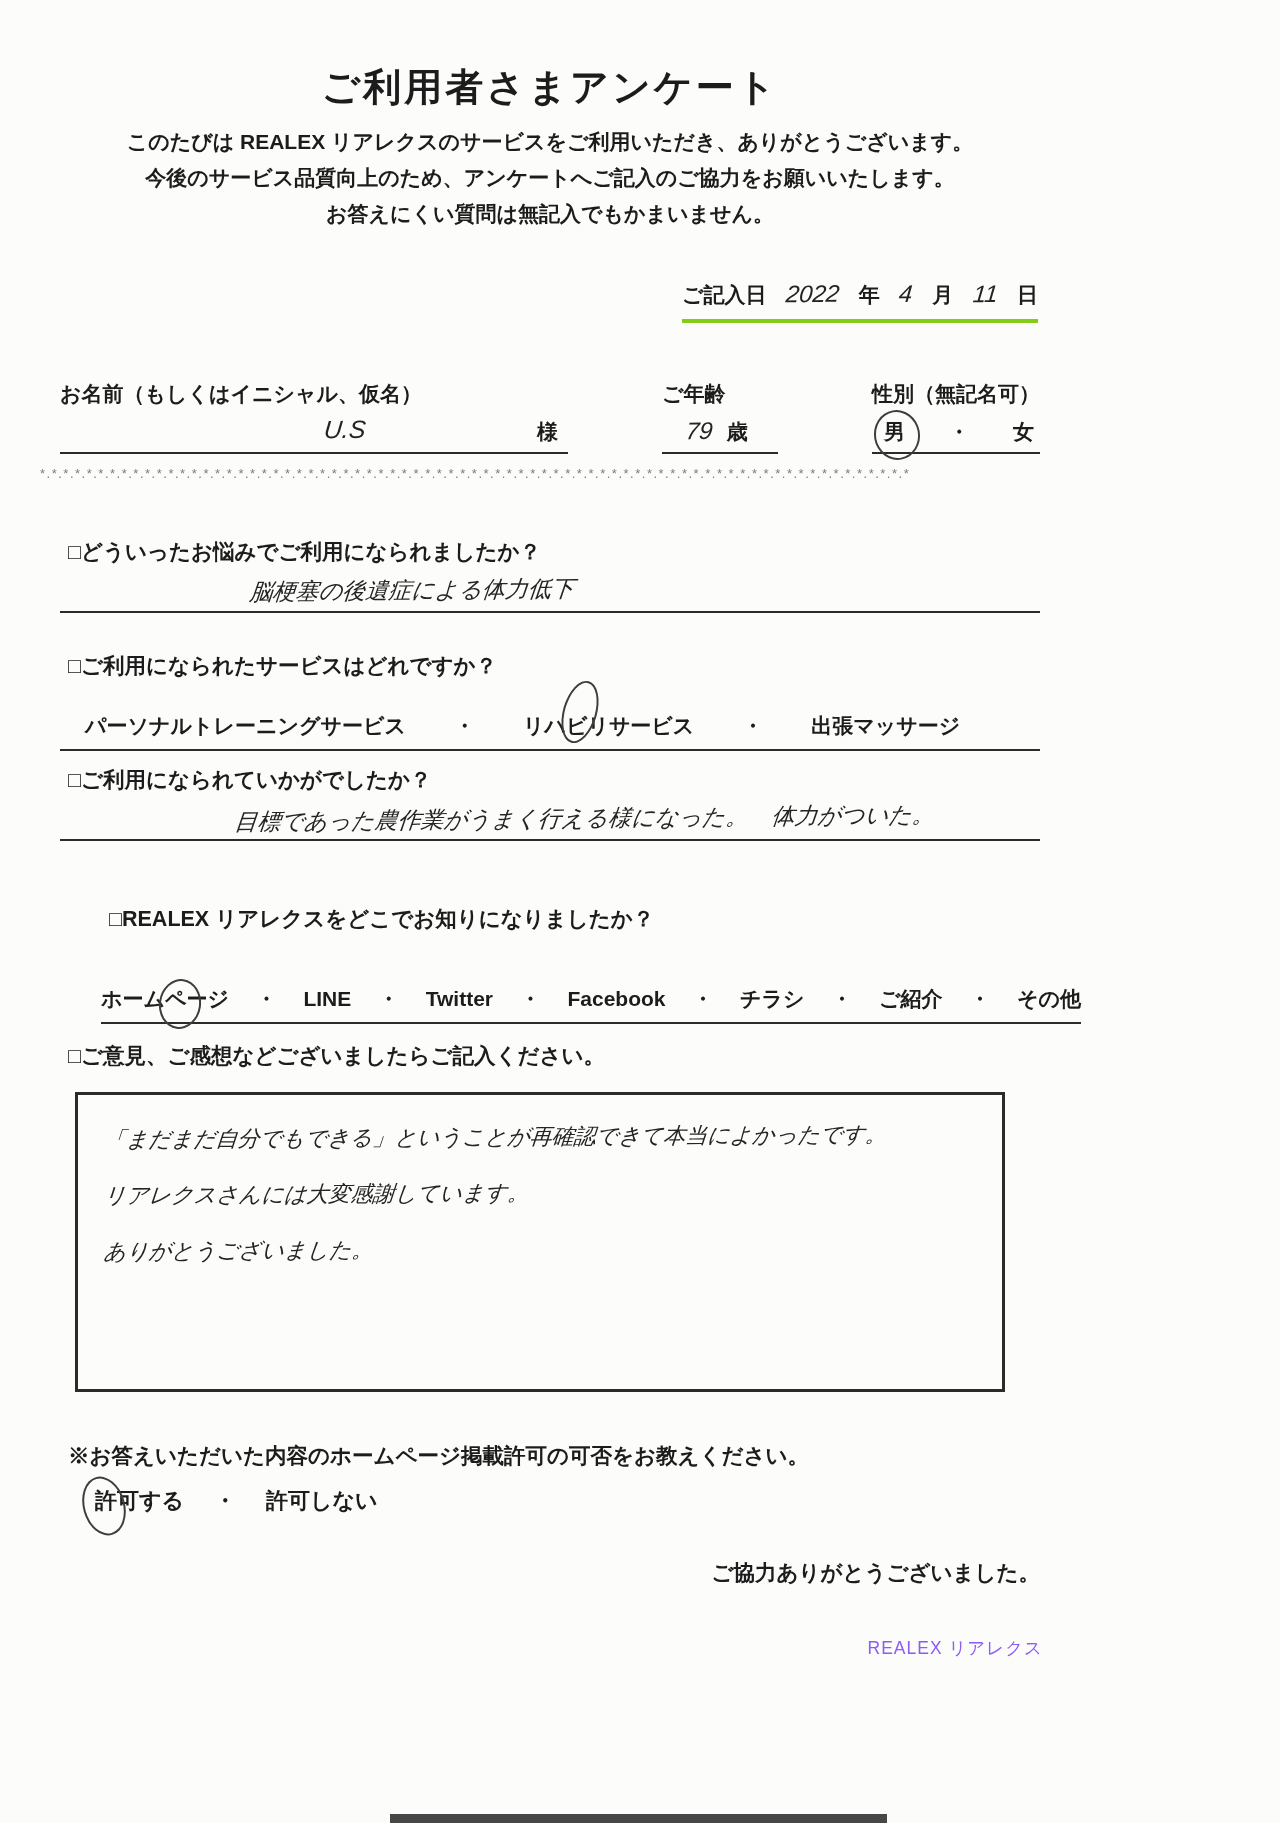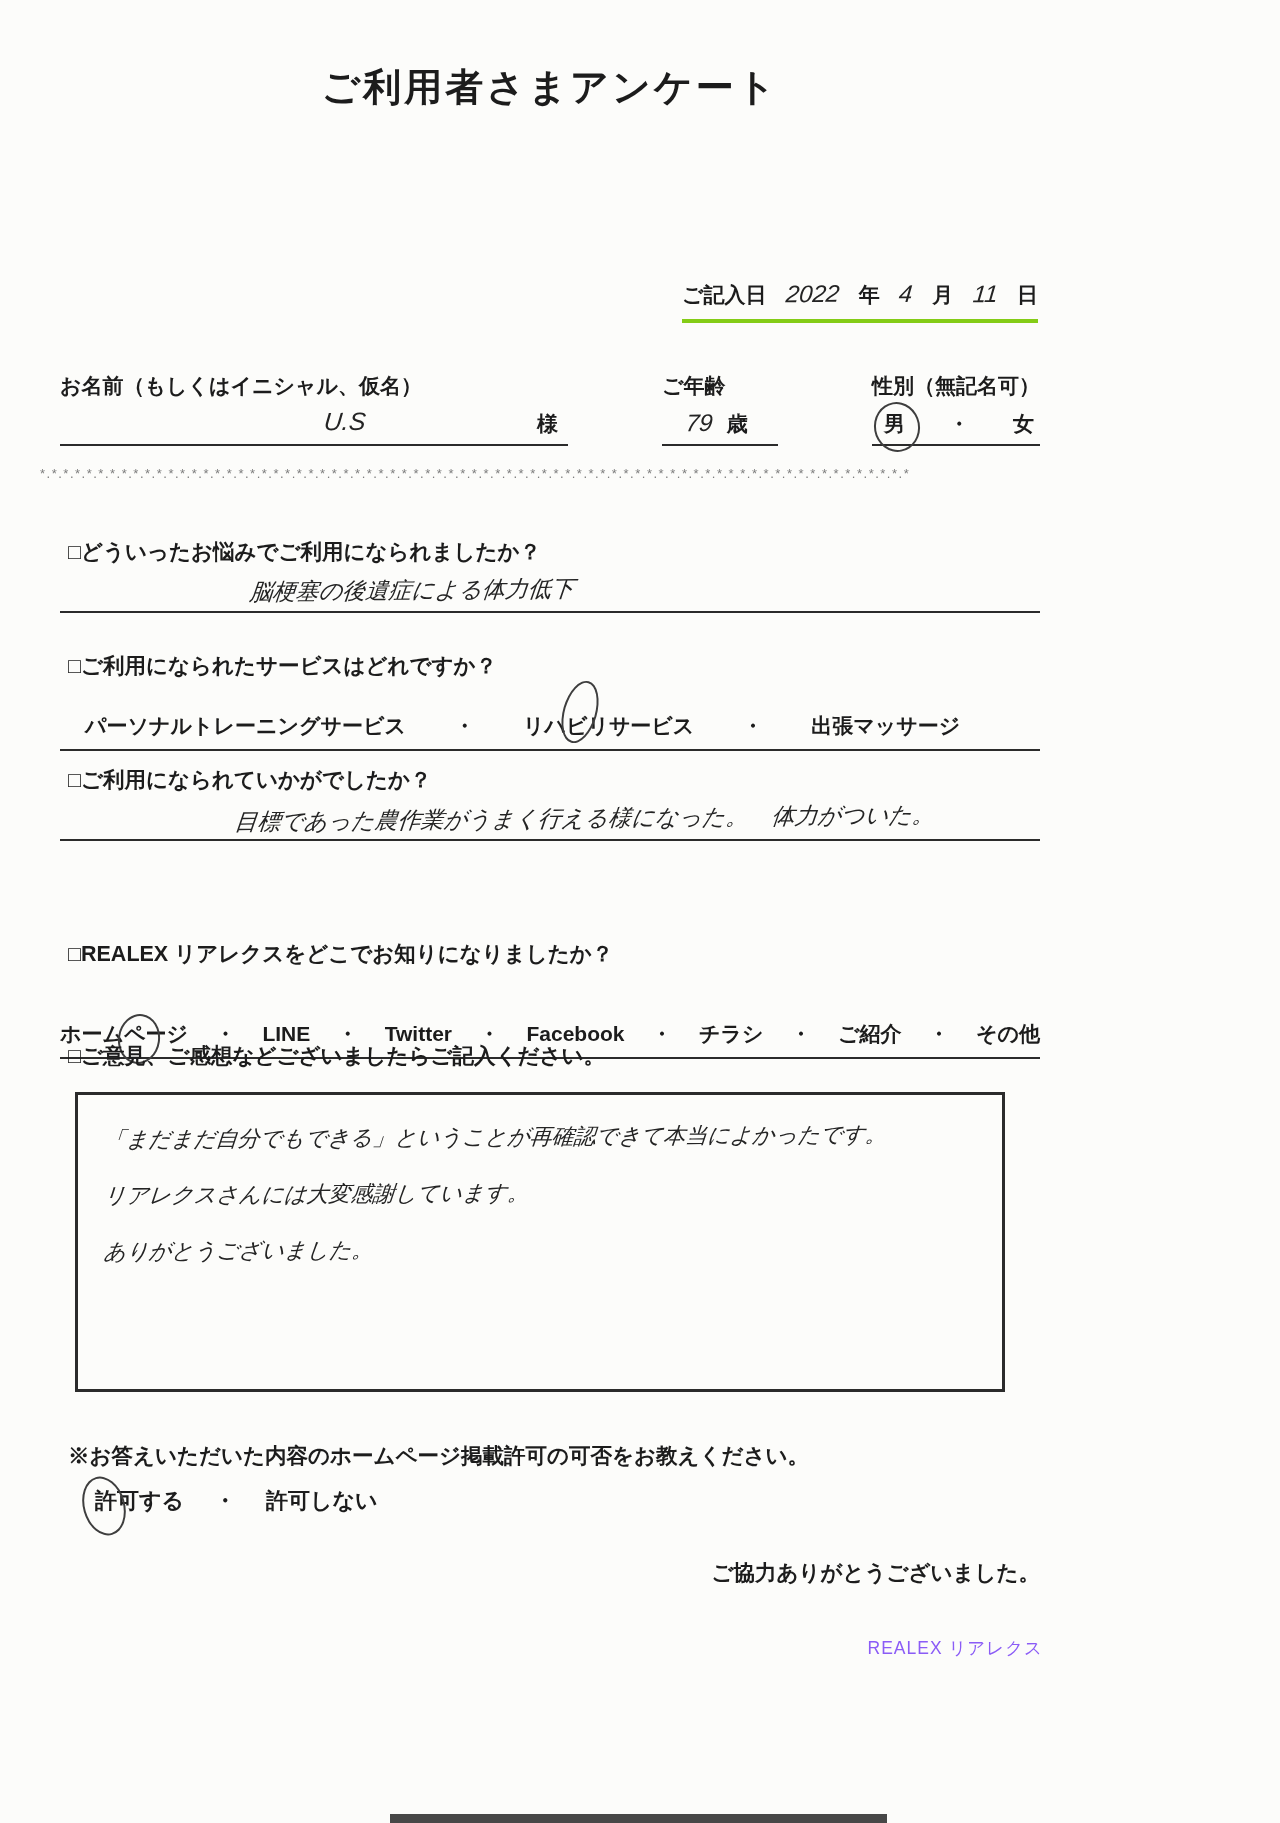--- a/index.html
+++ b/index.html
@@ -29,21 +29,21 @@
   
   .hand{
     display:inline-block;
     font-style:italic;
     font-weight:400;
     color:#242424;
     transform:skewX(-6deg) rotate(-0.6deg);
   }
 
   
-  .profile{top:372px;display:flex;justify-content:space-between;}
+  .profile{top:380px;display:flex;justify-content:space-between;}
   .pcol{position:relative;height:74px;border-bottom:2px solid #2b2b2b;box-sizing:border-box;}
   .pcol .plabel{font-size:21px;font-weight:bold;}
   .col-name{width:508px;}
   .col-age{width:116px;}
   .col-gender{width:168px;}
   .name-value{position:absolute;left:52%;bottom:8px;font-size:25px;}
   .name-suffix{position:absolute;right:10px;bottom:6px;font-size:21px;font-weight:bold;}
   .age-vrow{position:absolute;left:24px;bottom:6px;font-size:21px;font-weight:bold;}
   .age-vrow .hand{font-size:24px;margin-right:14px;}
   .gender-vrow{position:absolute;left:12px;right:6px;bottom:6px;display:flex;justify-content:space-between;font-size:21px;font-weight:bold;}
@@ -59,21 +59,21 @@
   .qlabel{font-size:21.5px;font-weight:bold;line-height:28px;padding-left:8px;}
   .answer-line{
     border-bottom:2px solid #2b2b2b;
     margin-top:10px;padding:0 0 7px 190px;
     font-size:23px;line-height:28px;
   }
   .q1{top:538px;}
   .q2{top:652px;}
   .q3{top:766px;}
   .q3 .answer-line{padding-left:175px;}
-  .q4{top:940px;}
+  .q4{top:905px;margin-left:41px;}
   .q5{top:1042px;}
 
   .options-row{
     display:flex;align-items:baseline;
     border-bottom:2px solid #2b2b2b;
     font-size:21px;font-weight:bold;
   }
   .q2 .options-row{margin-top:26px;padding:6px 0 9px 25px;}
   .q2 .dot{margin:0 48px;}
   .q4 .options-row{margin-top:46px;padding:6px 0 9px 0;justify-content:space-between;}
@@ -106,20 +106,25 @@
   .brand{top:1636px;width:983px;text-align:right;font-size:17.5px;color:#8b5cf6;letter-spacing:1px;}
 
   .scan-bar{position:absolute;left:390px;bottom:0;width:497px;height:9px;background:#474747;}
 </style>
 </head>
 <body>
 
 <div class="sheet">
 
   <div class="abs title">ご利用者さまアンケート</div>
+  <div class="abs intro">
+    <div>このたびは REALEX リアレクスのサービスをご利用いただき、ありがとうございます。</div>
+    <div>今後のサービス品質向上のため、アンケートへご記入のご協力をお願いいたします。</div>
+    <div>お答えにくい質問は無記入でもかまいません。</div>
+  </div>
 
   <div class="date-row">
     <span>ご記入日</span>
     <span class="hand" style="font-size:24px">2022</span>
     <span>年</span>
     <span class="hand" style="font-size:24px">4</span>
     <span>月</span>
     <span class="hand" style="font-size:24px">11</span>
     <span>日</span>
   </div>

